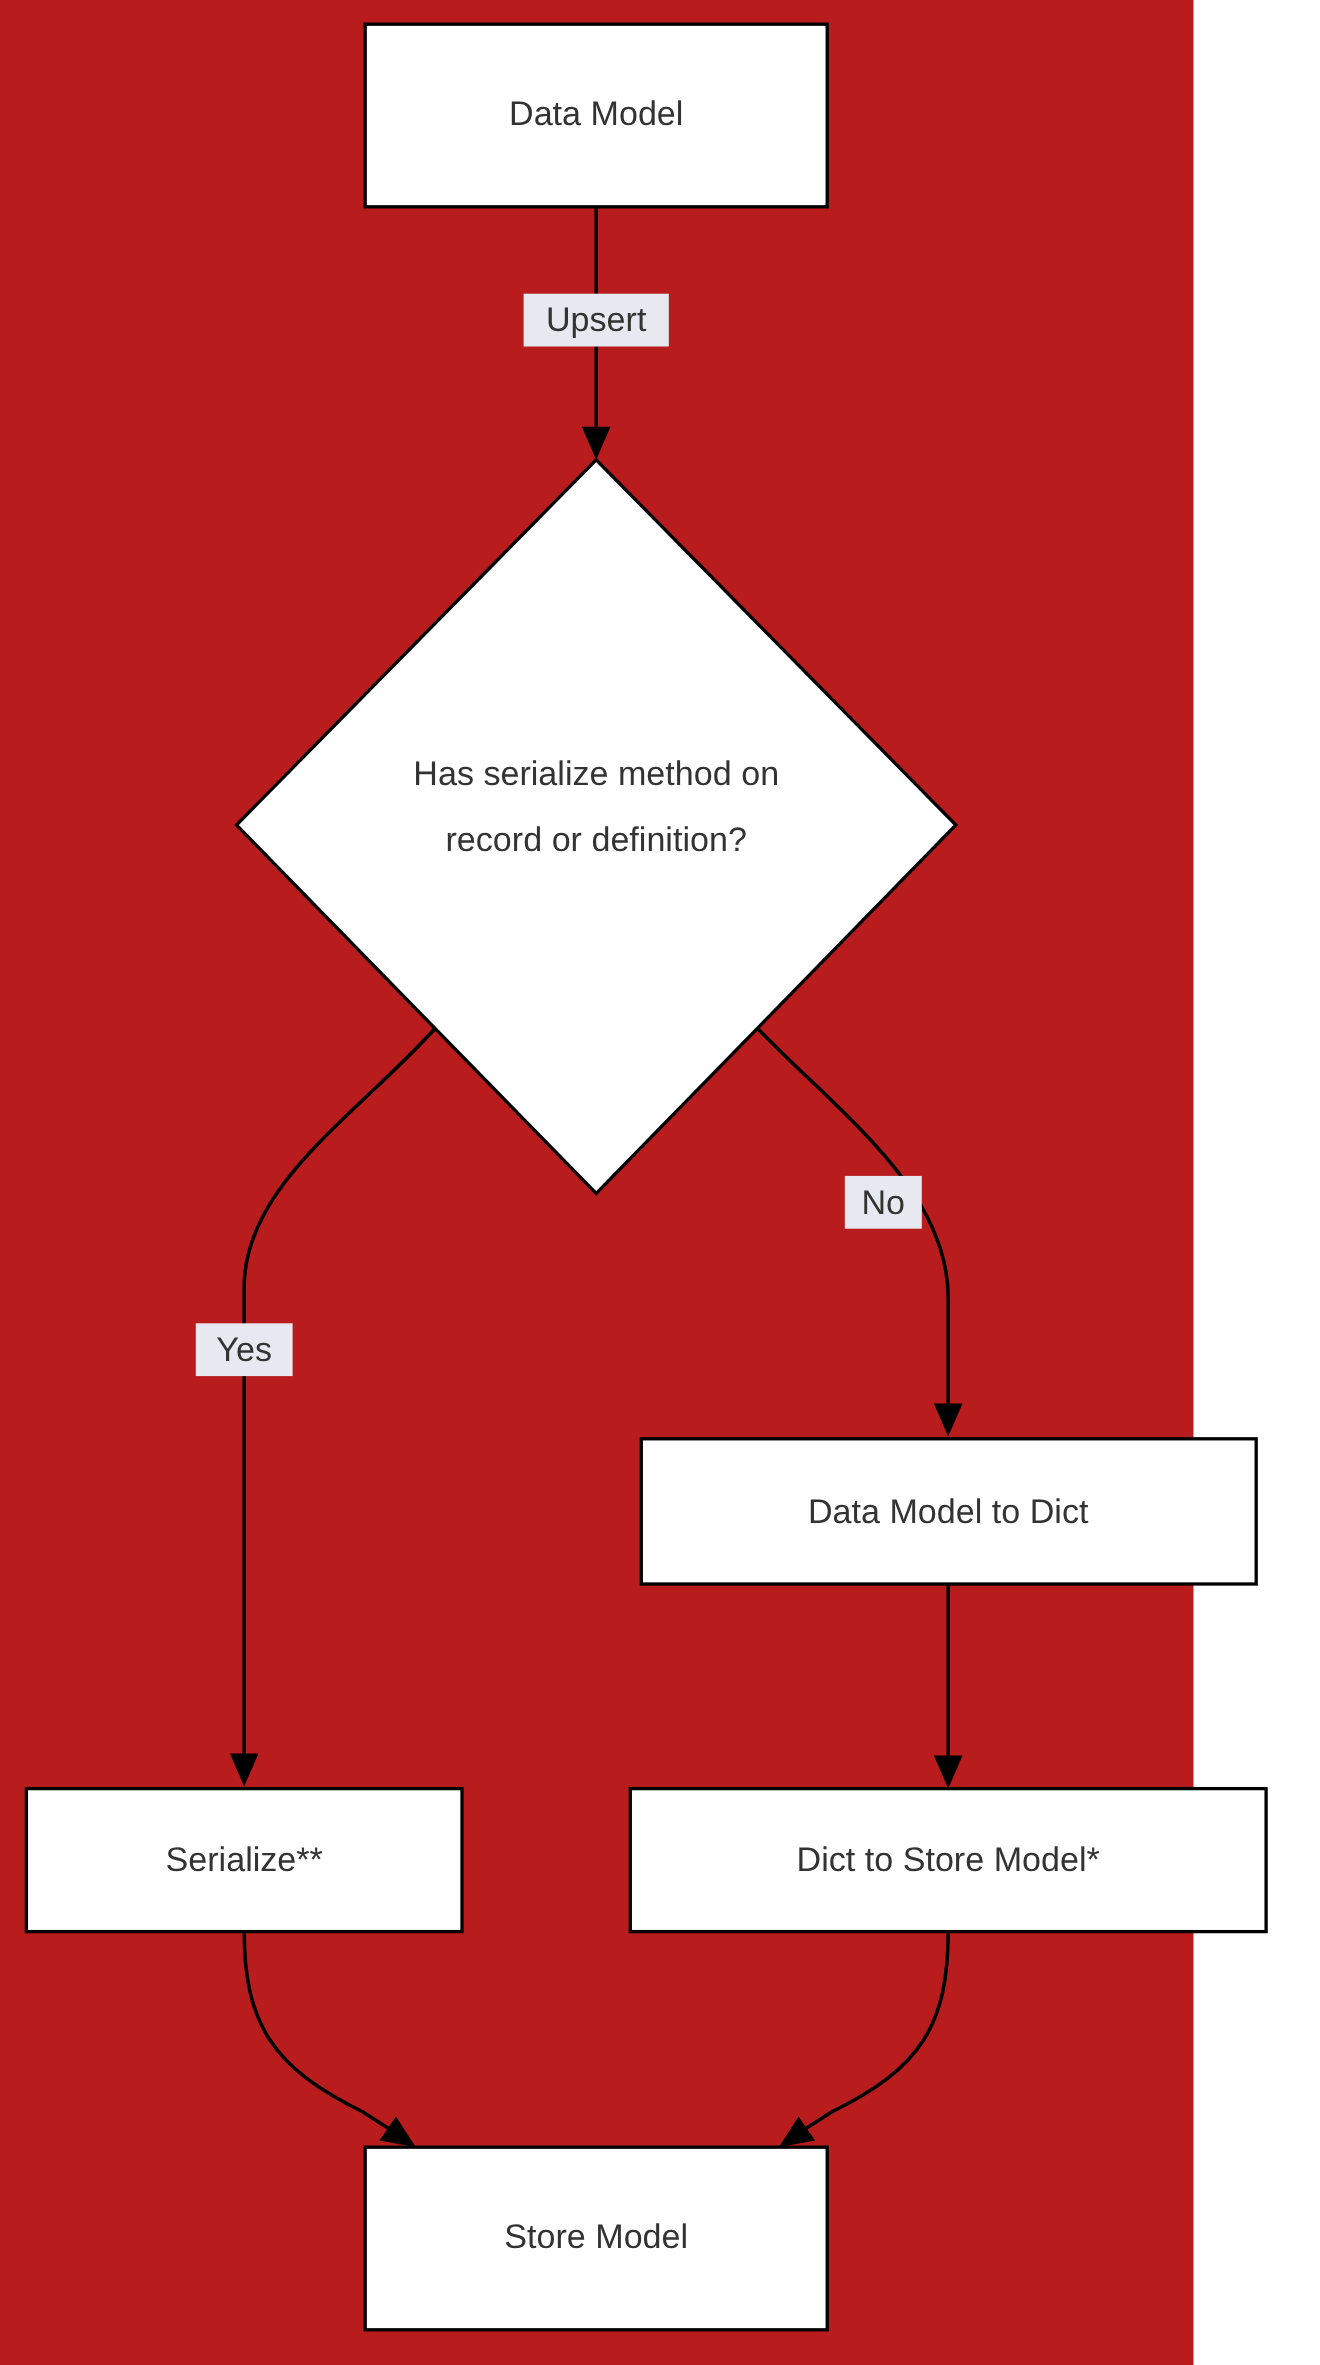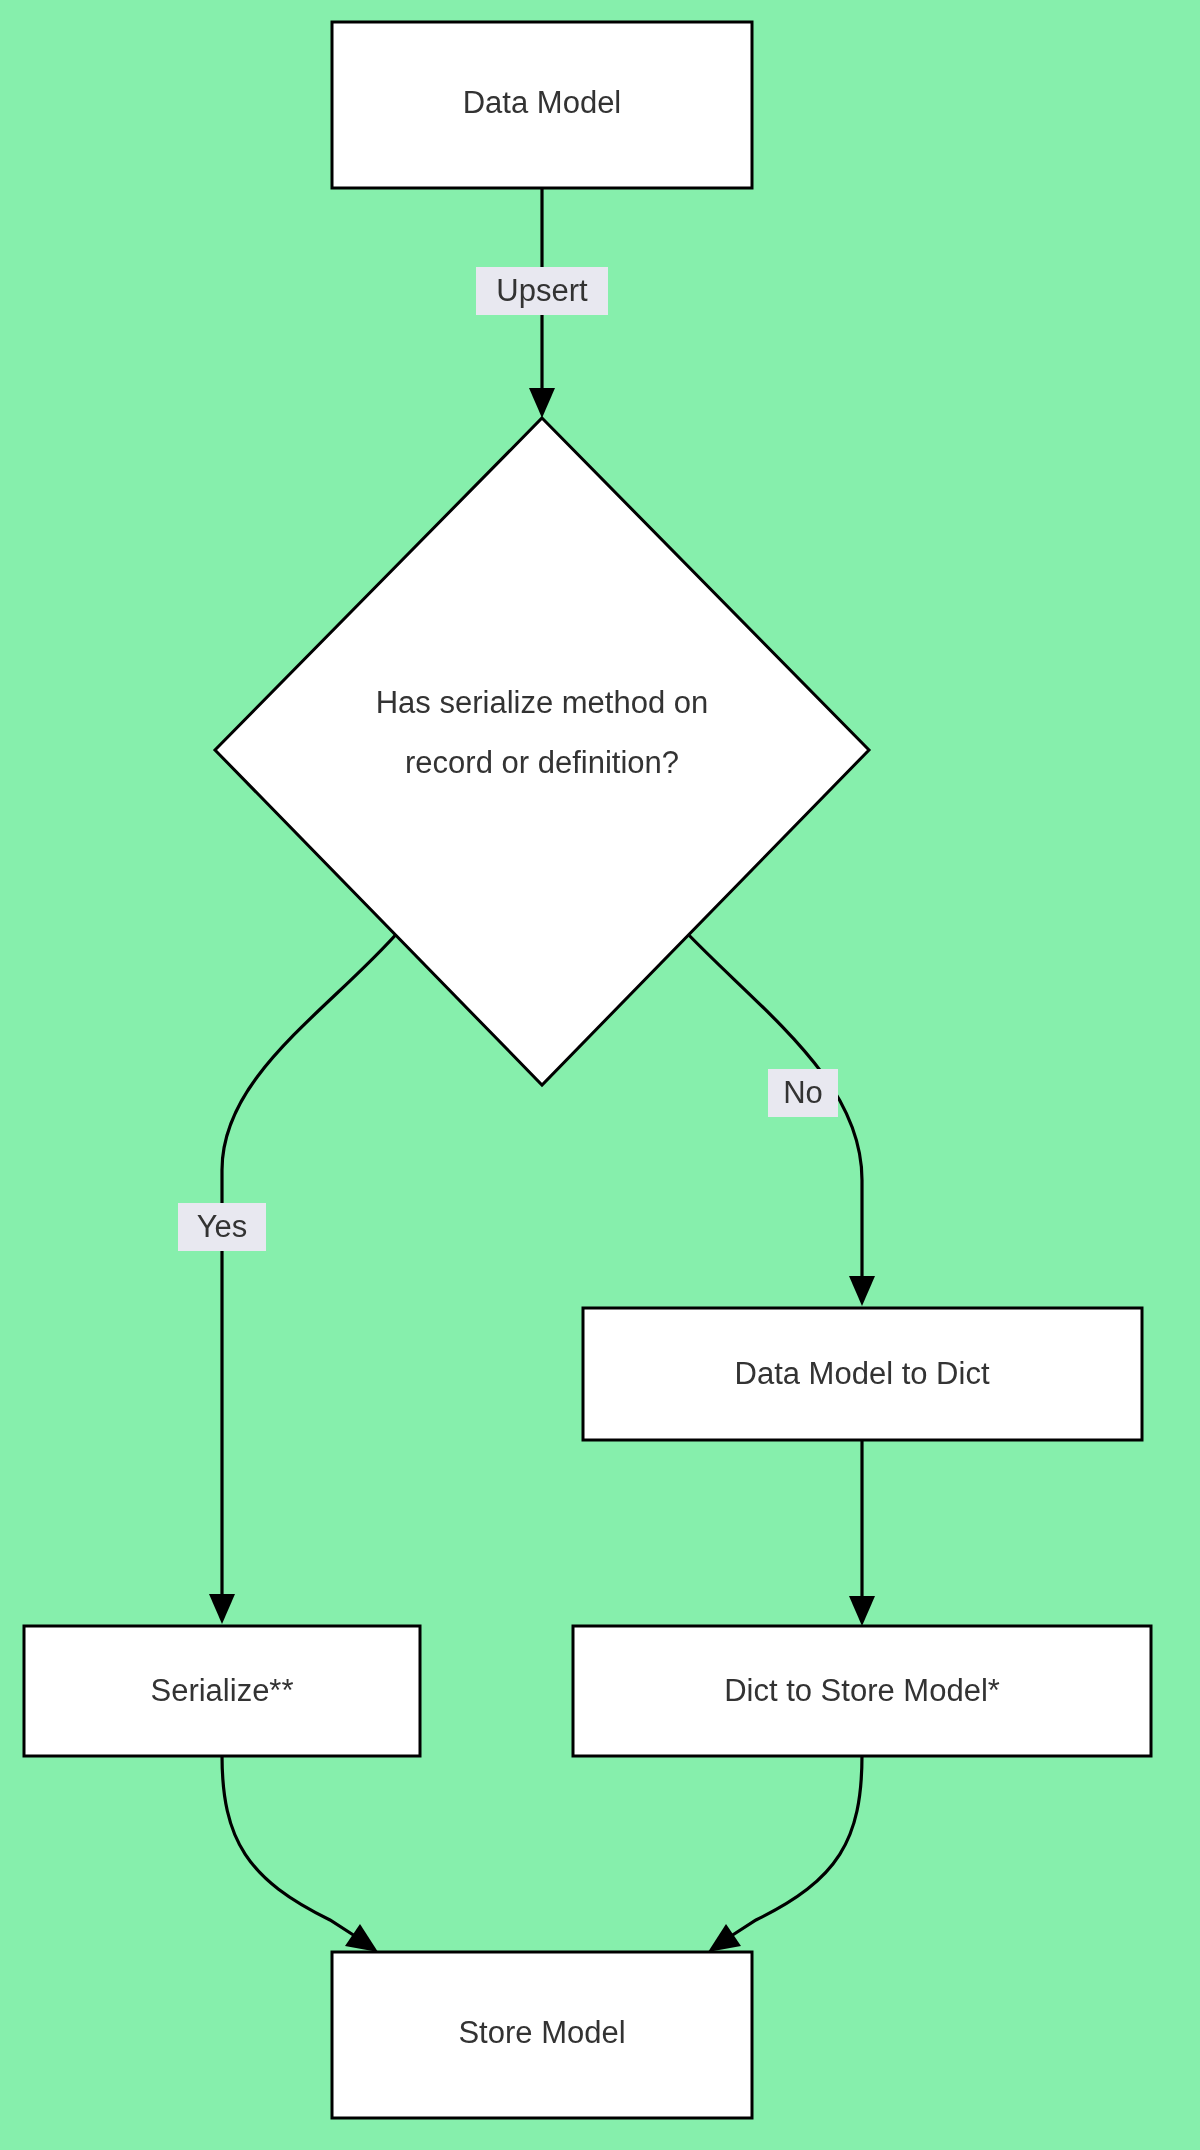--- a/index.html
+++ b/index.html
@@ -8,23 +8,23 @@
     background: #ffffff;
   }
   body {
     width: 1200px;
     height: 2150px;
     font-family: "Liberation Sans", sans-serif;
     overflow: hidden;
   }
   #flowchart-root {
     position: relative;
-    width: 1200px;
+    width: 1085px;
     height: 2150px;
-    background: #86efac;
+    background: #b91c1c;
   }
   svg#flow-svg {
     position: absolute;
     top: 0;
     left: 0;
     width: 1200px;
     height: 2150px;
     display: block;
   }
   .node-shape {

